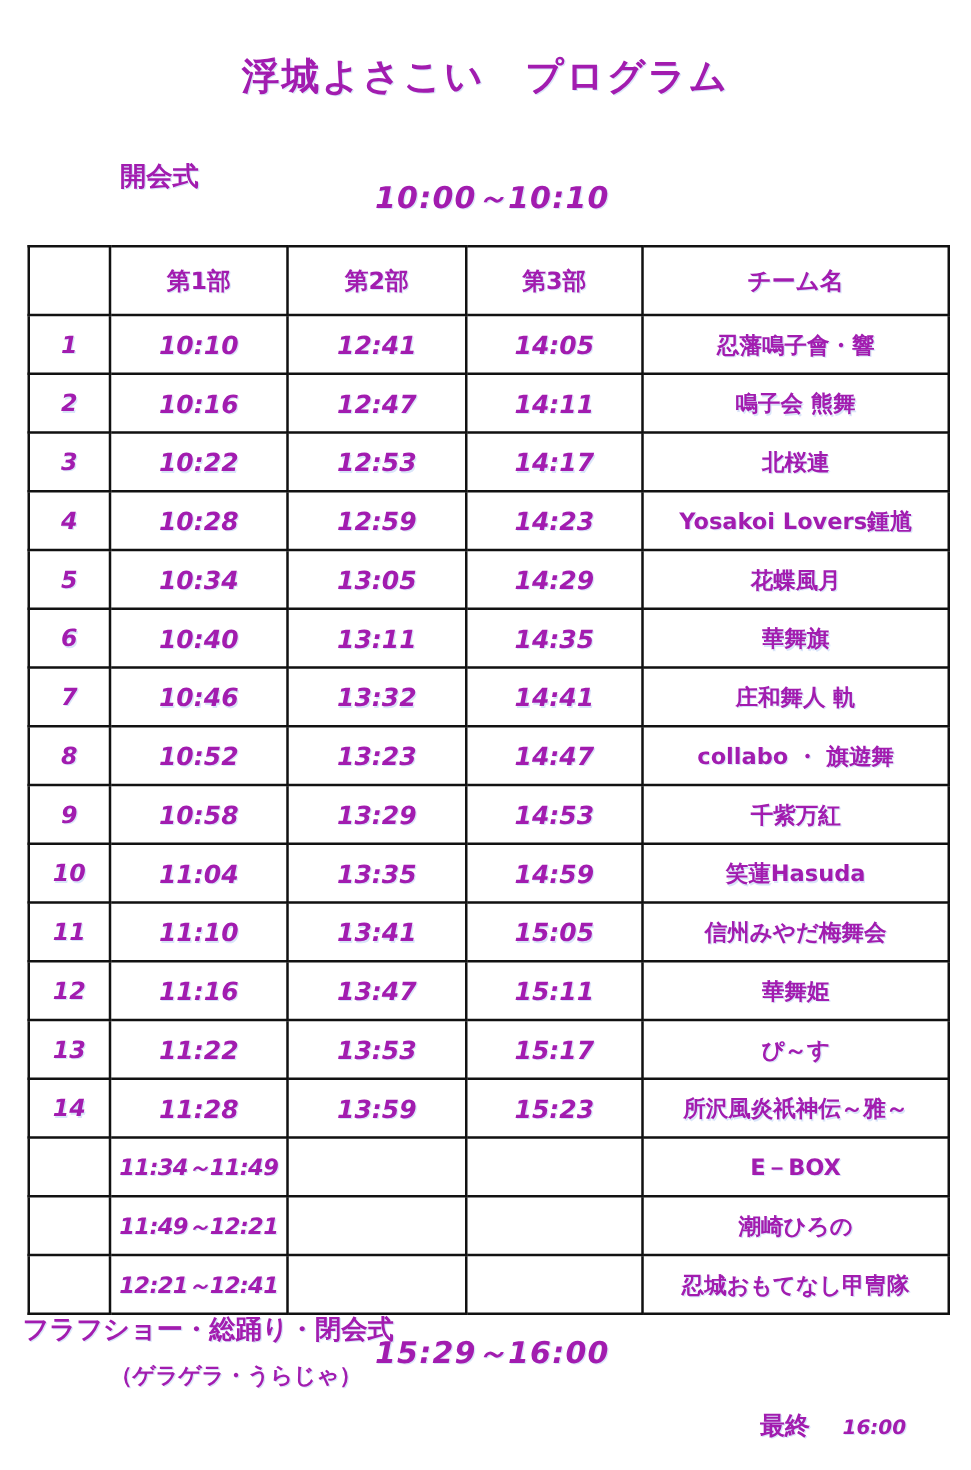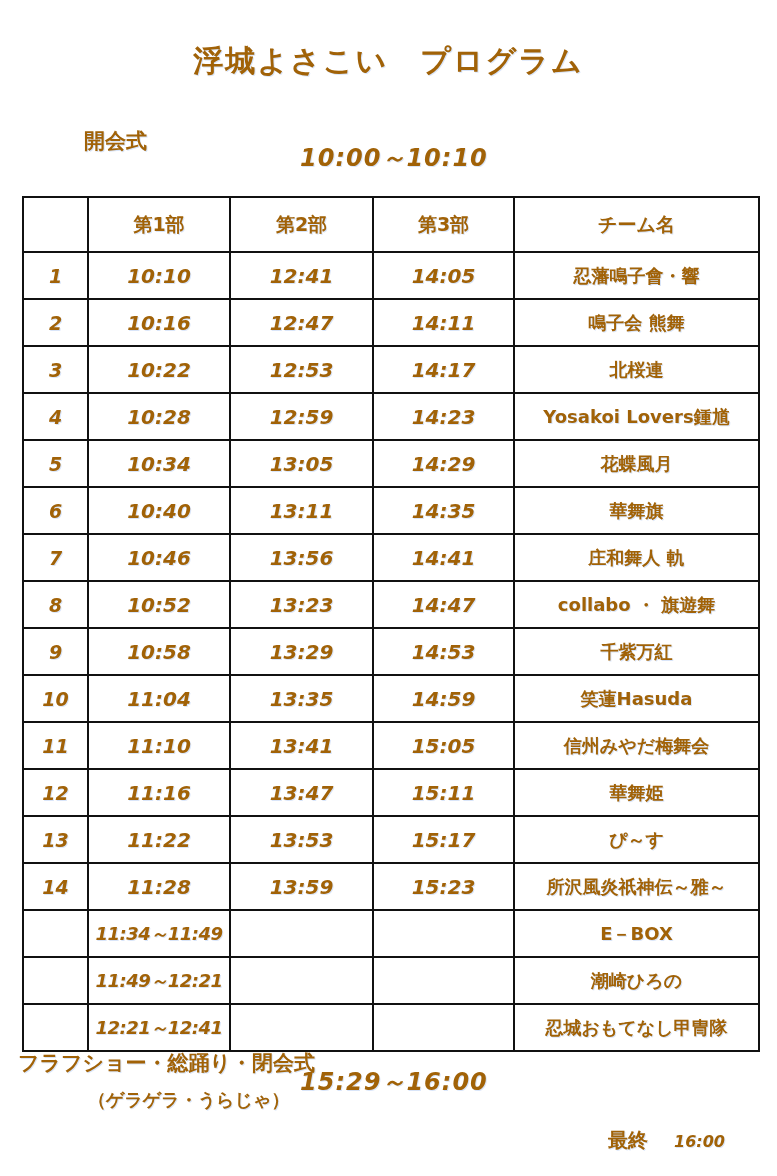--- a/index.html
+++ b/index.html
@@ -1,30 +1,30 @@
 <!DOCTYPE html>
 <html><head>
 <meta charset="utf-8">
 <style>
   html, body { margin:0; padding:0; background:#ffffff; }
   .page {
     position:relative; width:777px; height:1176px;
     background:#ffffff; overflow:hidden;
     font-family:"DejaVu Sans", sans-serif;
-    color:#a16207;
+    color:#a21caf;
   }
   .pop {
     font-weight:800;
     text-shadow:1px 1px 0 rgba(130,170,235,0.30);
   }
   .title {
     position:absolute; top:41px; left:0; width:100%;
     text-align:center; font-size:30px; letter-spacing:2px;
   }
-  .opening-label { position:absolute; left:84px;  top:127px; font-size:21px; }
+  .opening-label { position:absolute; left:96px;  top:127px; font-size:21px; }
   .opening-time  { position:absolute; left:300px; top:142px; font-size:24px; font-style:italic; letter-spacing:1px; }
   .opening-sub   { position:absolute; left:41px;  top:167px; font-size:19px; }
 
   table.schedule {
     position:absolute; left:22px; top:196px;
     width:736px; border-collapse:collapse; table-layout:fixed;
   }
   .schedule th, .schedule td {
     border:2px solid #111111; padding:0;
     text-align:center; vertical-align:middle;
@@ -112,21 +112,21 @@
         <tr>
           <td class="col-no">6</td>
           <td class="col-time">10:40</td>
           <td class="col-time">13:11</td>
           <td class="col-time">14:35</td>
           <td class="col-team">華舞旗</td>
         </tr>
         <tr>
           <td class="col-no">7</td>
           <td class="col-time">10:46</td>
-          <td class="col-time">13:56</td>
+          <td class="col-time">13:32</td>
           <td class="col-time">14:41</td>
           <td class="col-team">庄和舞人 軌</td>
         </tr>
         <tr>
           <td class="col-no">8</td>
           <td class="col-time">10:52</td>
           <td class="col-time">13:23</td>
           <td class="col-time">14:47</td>
           <td class="col-team">collabo ・ 旗遊舞</td>
         </tr>

